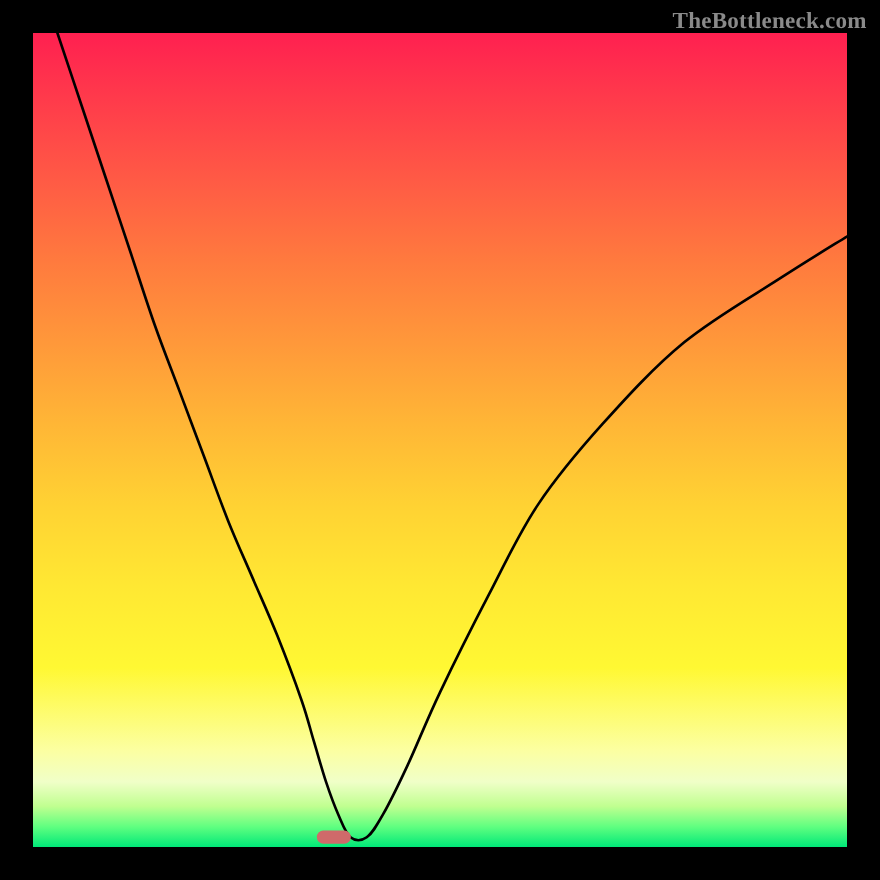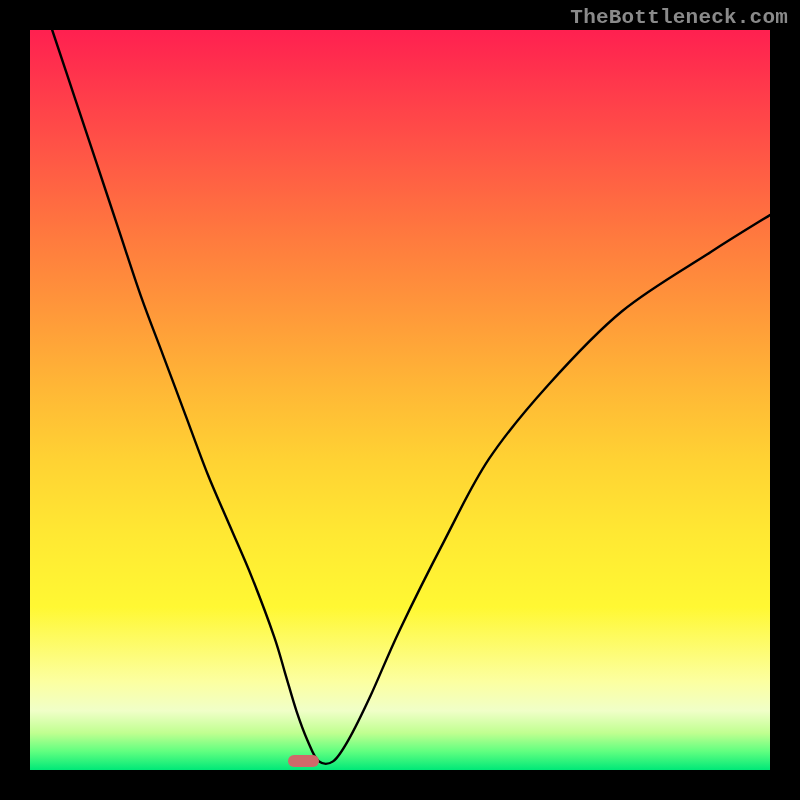--- a/index.html
+++ b/index.html
@@ -35,21 +35,21 @@
       #f0ffc8 92%,
       #c0ff90 95%,
       #60ff80 97.5%,
       #00e878 100%
     );
   }
   .watermark {
     position: absolute;
     top: 6px;
     right: 12px;
-    font-family: Liberation Mono, monospace;
+    font-family: Liberation Serif, serif;
     font-size: 21px;
     font-weight: bold;
     color: #8a8a8a;
     letter-spacing: 0.2px;
   }
   svg.curve {
     position: absolute;
     left: 0;
     top: 0;
     width: 740px;

